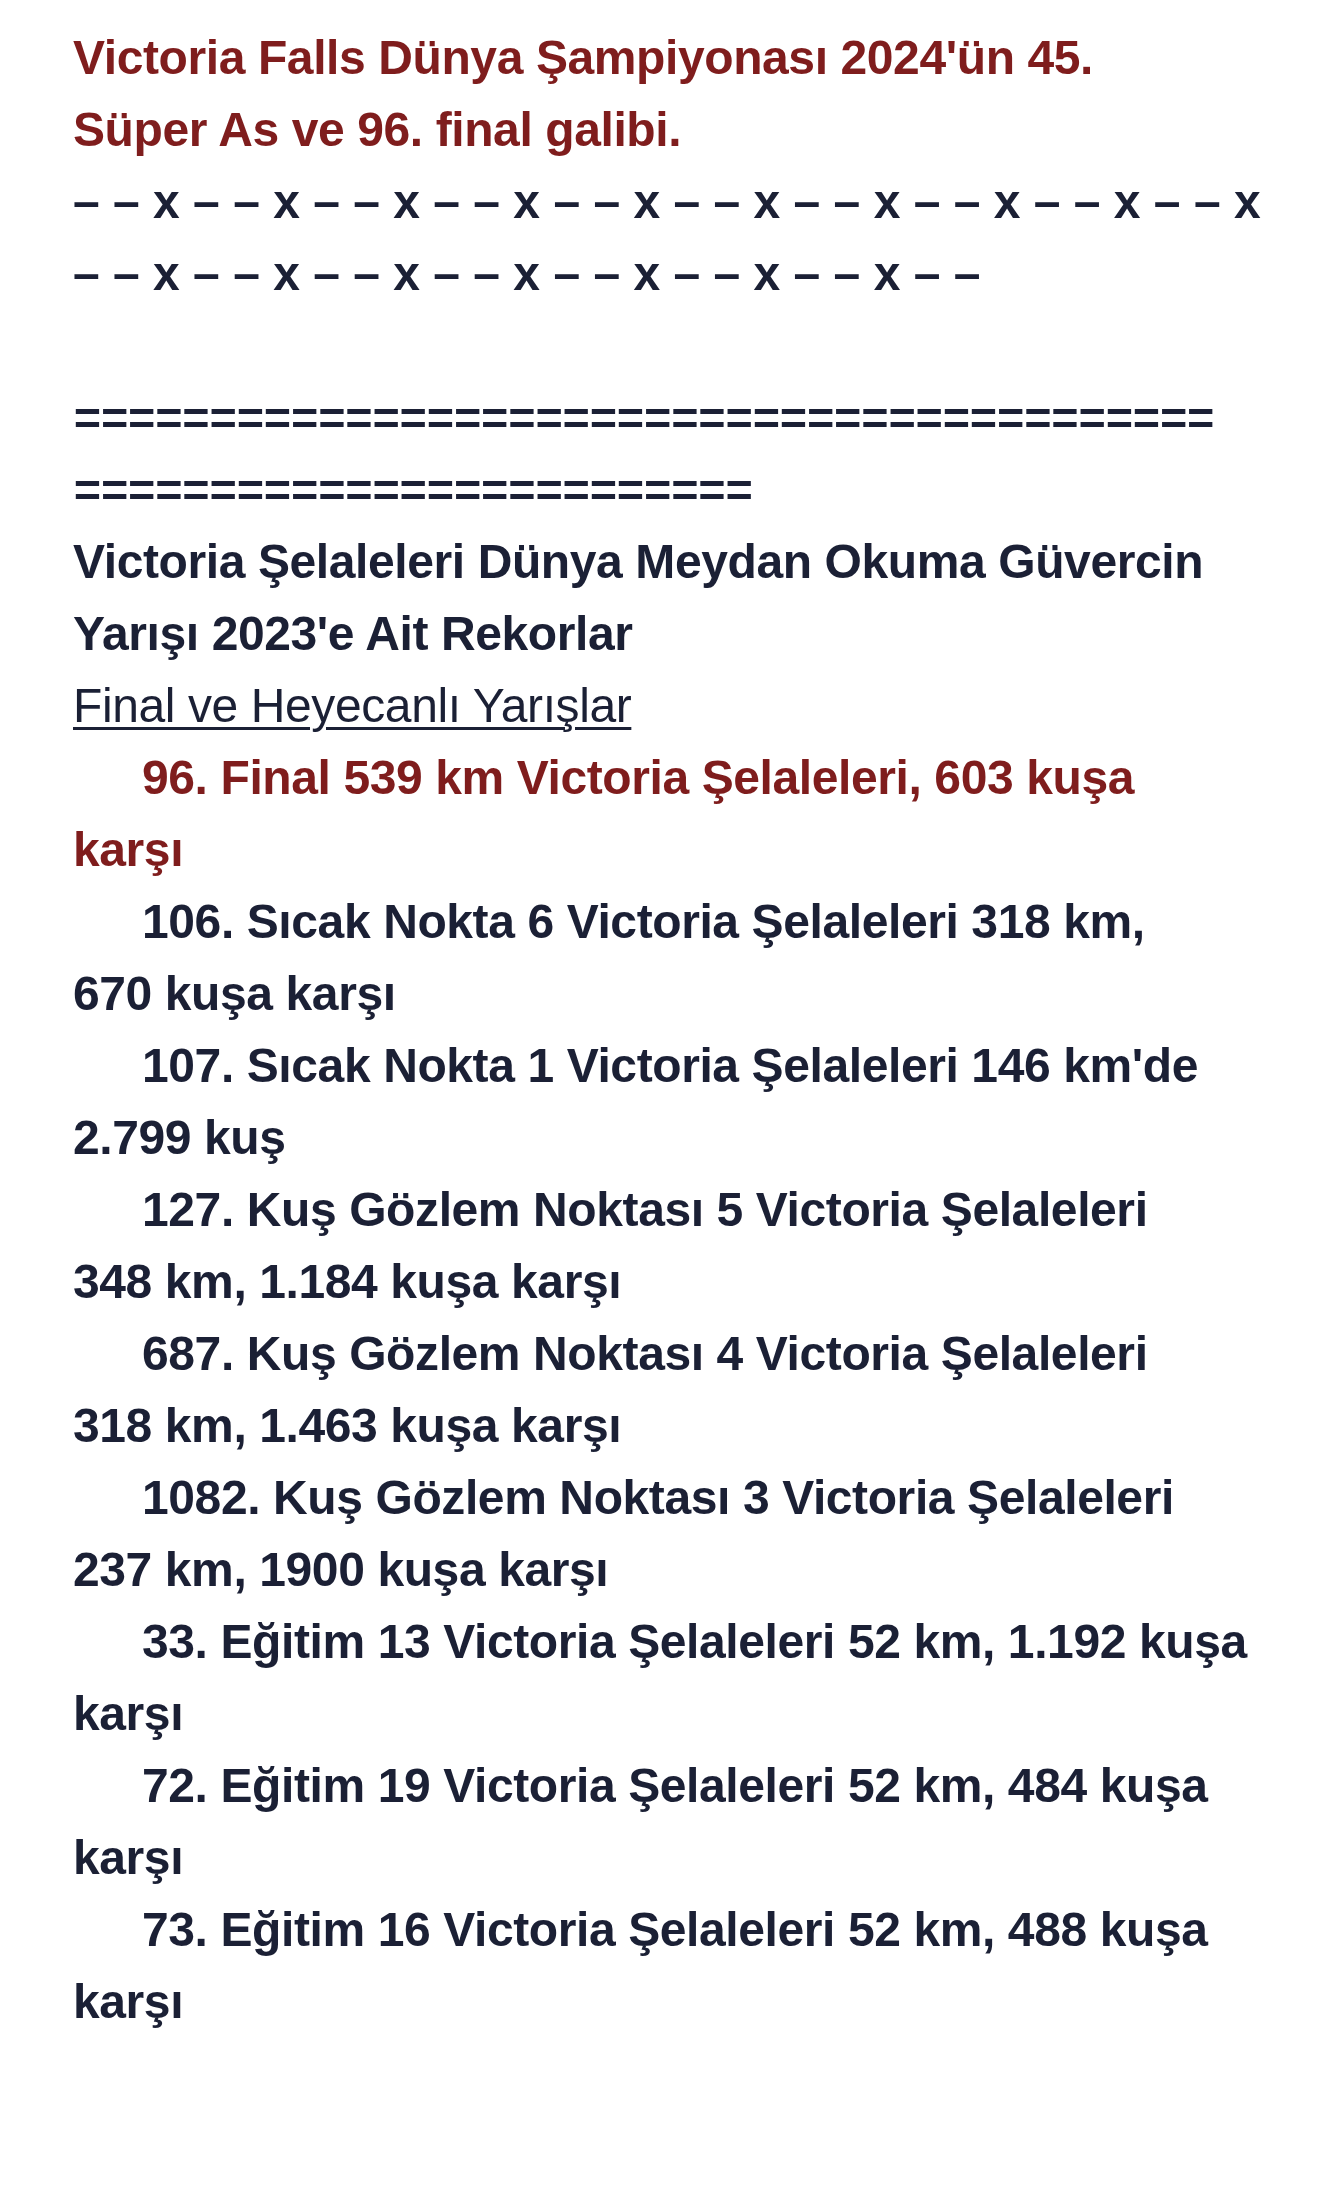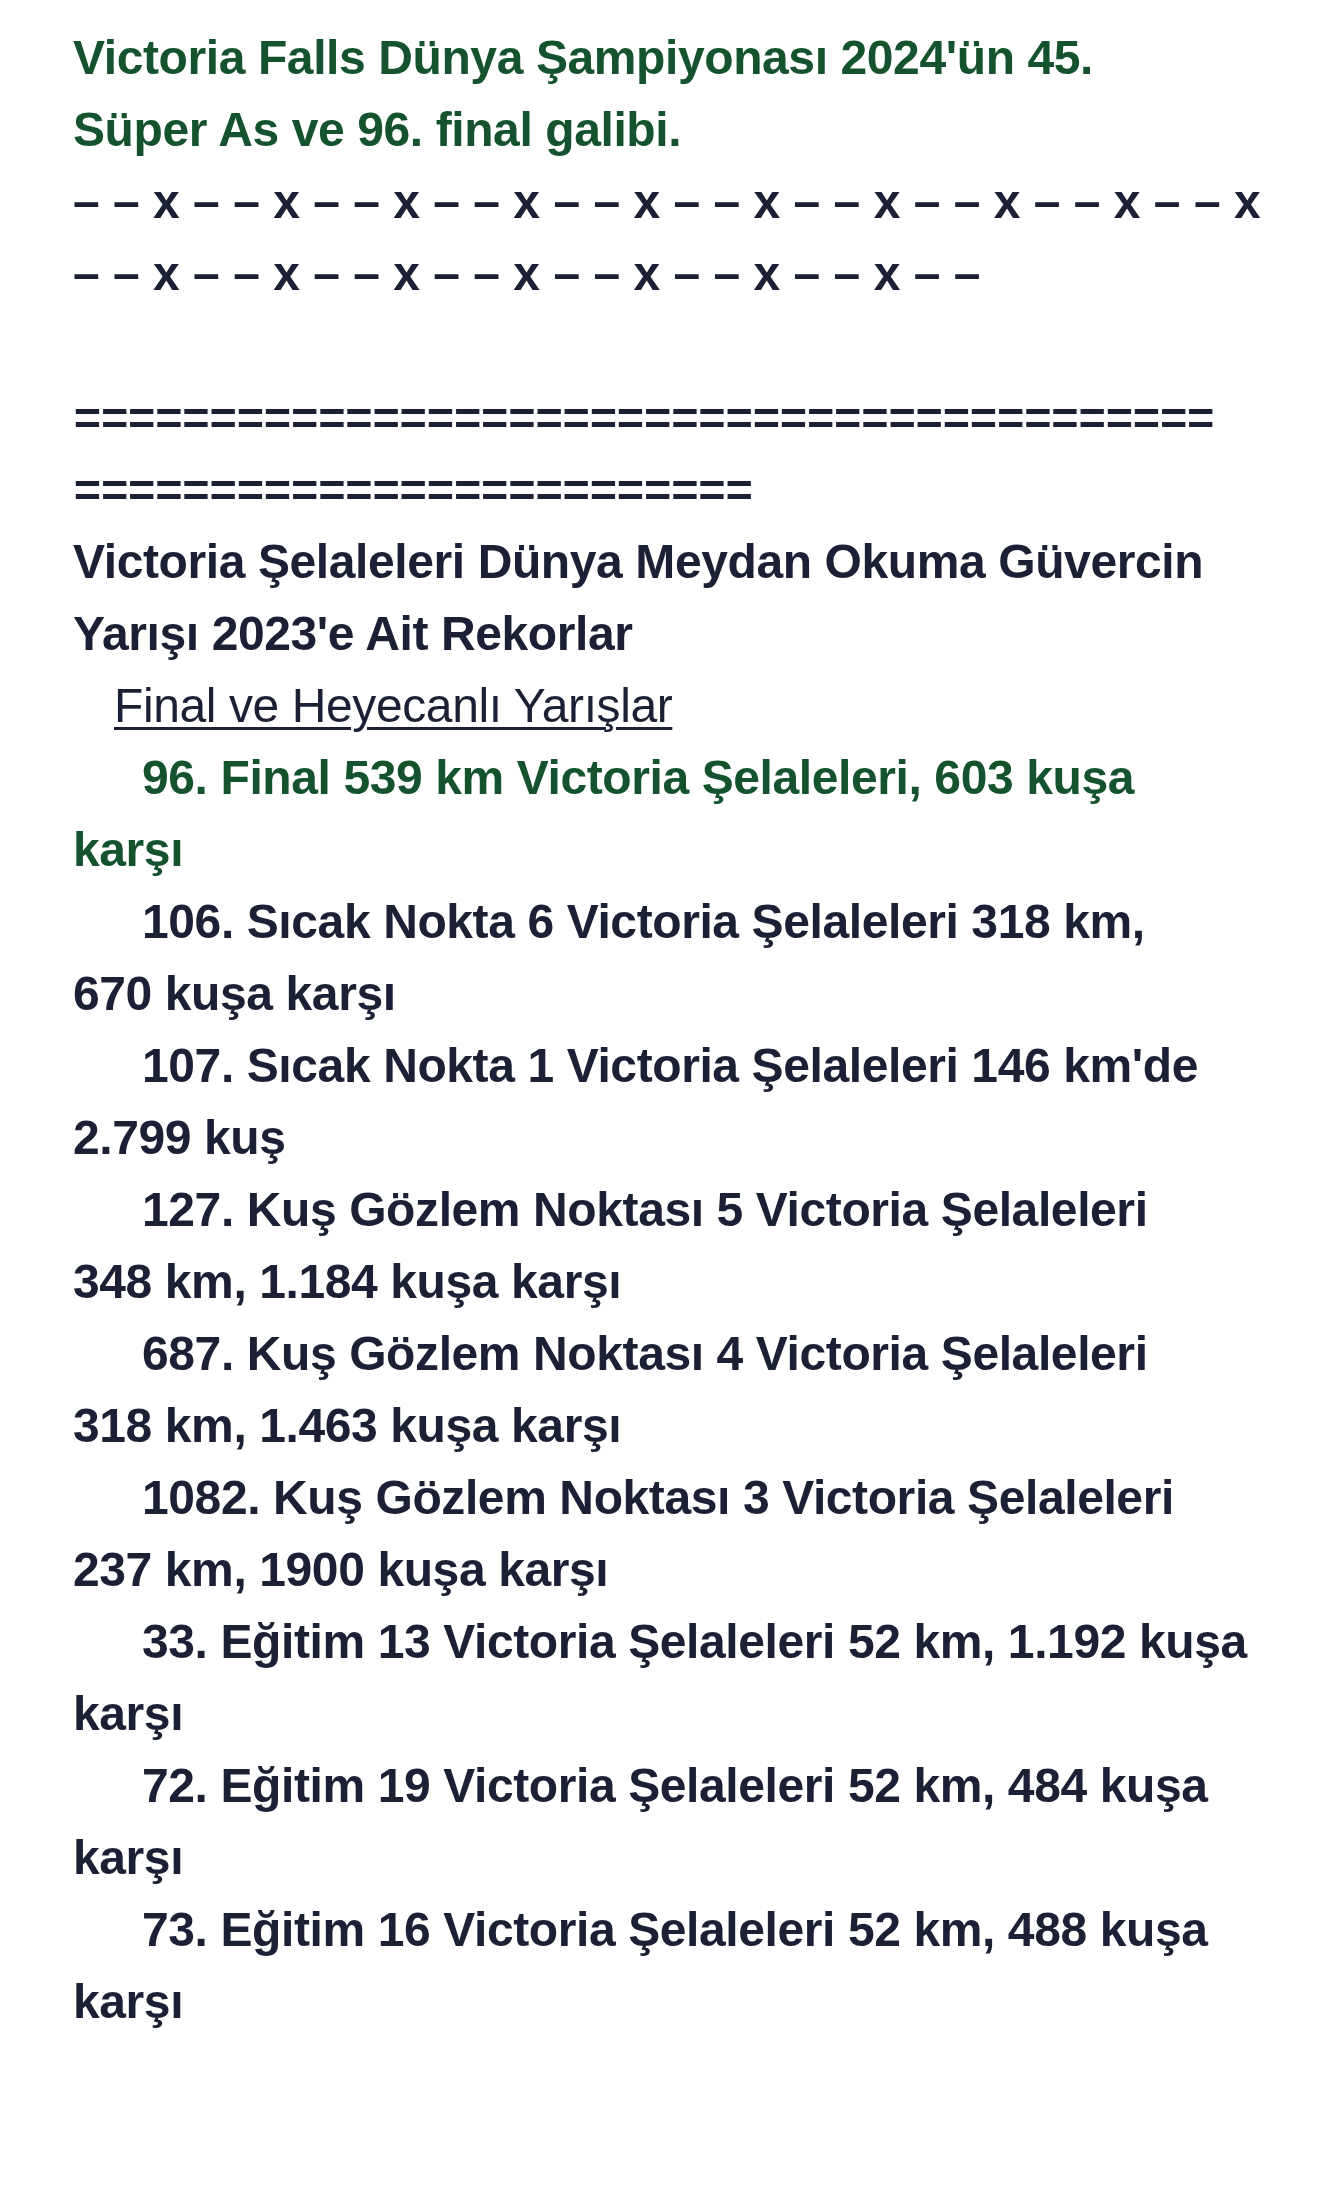--- a/index.html
+++ b/index.html
@@ -23,38 +23,37 @@
     font-size: 48px;
     line-height: 72px;
     color: #1B2035;
     letter-spacing: -0.4px;
   }
   .line {
     display: block;
     height: 72px;
     white-space: nowrap;
   }
-  .red { color: #14532d; }
+  .red { color: #7f1d1d; }
   .dashes {
     letter-spacing: 0px;
     word-spacing: 0px;
   }
   .eq {
     font-style: italic;
     letter-spacing: 0px;
     font-size: 46.5px;
   }
   .link {
     font-weight: normal;
     text-decoration: underline;
     text-decoration-thickness: 3px;
     text-underline-offset: 5px;
     color: #1B2035;
     cursor: pointer;
-    margin-left: 41px;
   }
   .indent { padding-left: 69px; }
 </style>
 </head>
 <body>
 
 <div class="page">
 
   <div>
     <span class="line red">Victoria Falls Dünya Şampiyonası 2024'ün 45.</span>

